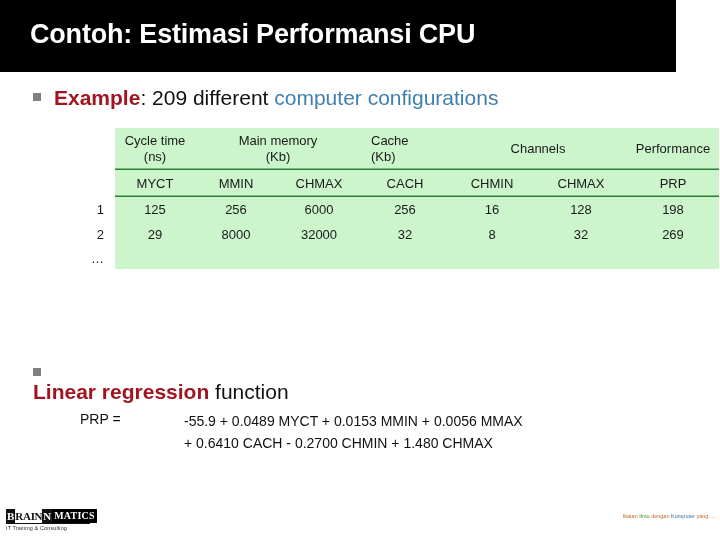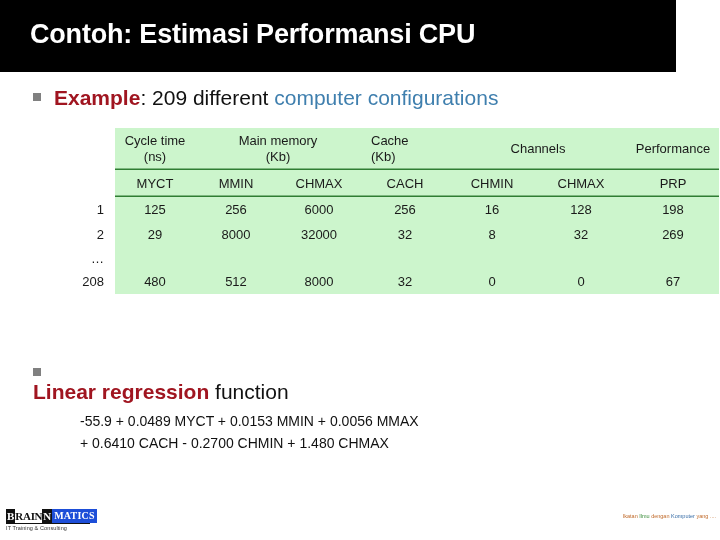--- a/index.html
+++ b/index.html
@@ -175,21 +175,21 @@
   .bm-n {
     background: #111;
     color: #fff;
     font-size: 11px;
     font-weight: bold;
     line-height: 14px;
     padding: 0 1px;
     font-family: "Liberation Serif", serif;
   }
   .bm-matics {
-    background: #1d4ed8;
+    background: #000000;
     color: #fff;
     font-size: 10px;
     font-weight: bold;
     line-height: 14px;
     padding: 0 2px;
     letter-spacing: 0.2px;
     flex: 1;
     font-family: "Liberation Serif", serif;
   }
   .bm-sub {
@@ -301,43 +301,34 @@
         <td class="rownum">…</td>
         <td class="cell c-myct"></td>
         <td class="cell c-mmin"></td>
         <td class="cell c-mmax"></td>
         <td class="cell c-cach"></td>
         <td class="cell c-chmin"></td>
         <td class="cell c-chmax"></td>
         <td class="cell c-prp"></td>
       </tr>
 
-      <tr class="data-row">
-        <td class="rownum">208</td>
-        <td class="cell c-myct">480</td>
-        <td class="cell c-mmin">512</td>
-        <td class="cell c-mmax">8000</td>
-        <td class="cell c-cach">32</td>
-        <td class="cell c-chmin">0</td>
-        <td class="cell c-chmax">0</td>
-        <td class="cell c-prp">67</td>
-      </tr>
 
     </tbody>
   </table>
 </div>
 
 <div class="bullet-row" id="bullet-linreg">
   <span class="bullet-mark"></span>
   <span class="bullet-text">
     <span class="t-red">Linear regression</span><span class="t-black"> function</span>
   </span>
 </div>
 
 <div class="formula-block">
+  <div class="formula-lhs">PRP =</div>
   <div class="formula-rhs">
     <span>-55.9 + 0.0489 MYCT + 0.0153 MMIN + 0.0056 MMAX</span>
     <span class="ln2">+ 0.6410 CACH - 0.2700 CHMIN + 1.480 CHMAX</span>
   </div>
 </div>
 
 <div class="logo-brainmatics">
   <div class="bm-top">
     <span class="bm-b">B</span>
     <span class="bm-rain">RAIN</span>

